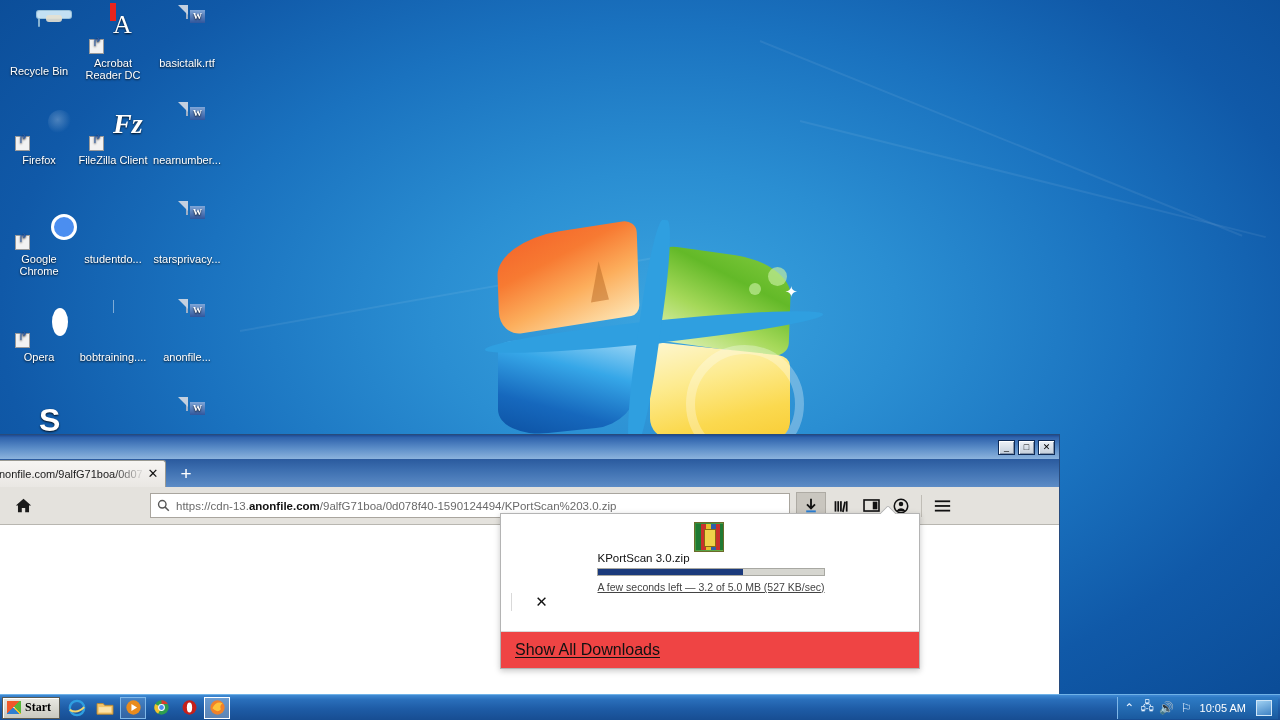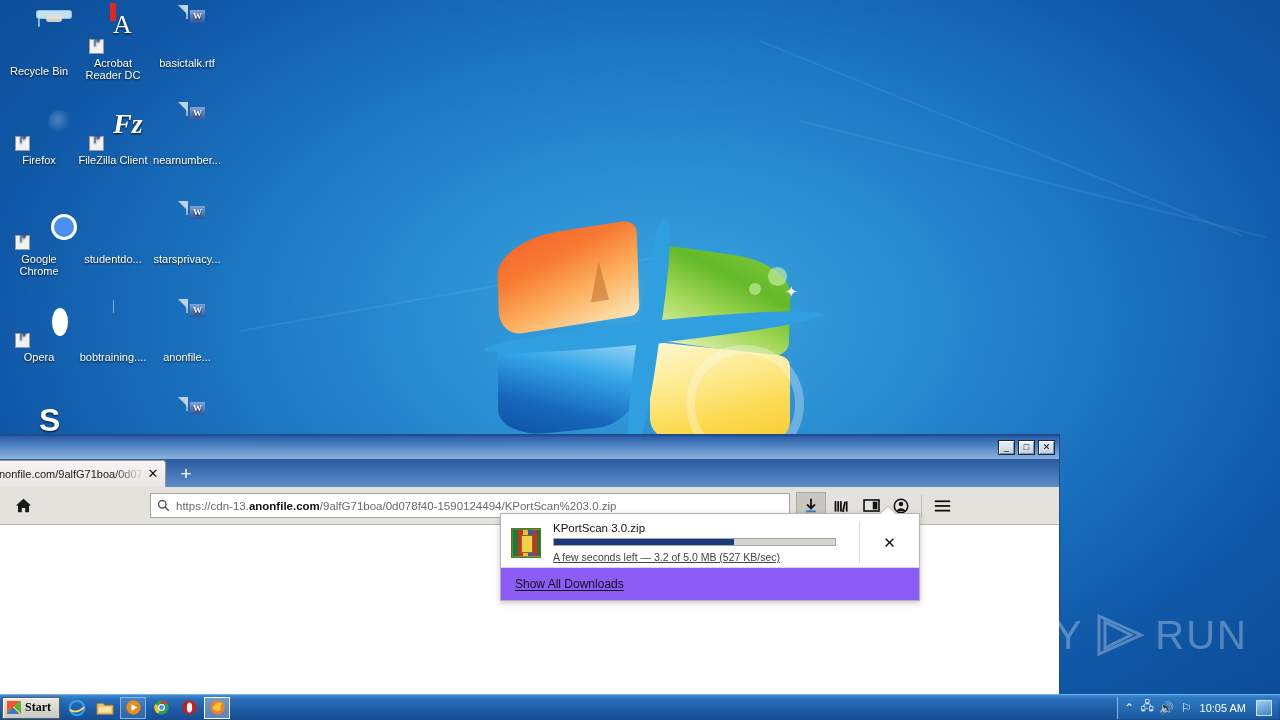--- a/index.html
+++ b/index.html
@@ -316,22 +316,22 @@
   #dl-arrow {
     position: absolute; right: 22px; top: -8px; width: 16px; height: 8px;
     overflow: hidden;
   }
   #dl-arrow::after {
     content: ""; position: absolute; left: 0; top: 2px; width: 12px; height: 12px;
     background: #fff; border: 1px solid #b4b4b4; transform: rotate(45deg);
     transform-origin: center;
   }
   #dl-item {
-    display: flex; align-items: center; padding: 8px 0 4px 10px;
-    border-bottom: 1px solid #d9d9d9; cursor: pointer;
+    display: flex; align-items: center; padding: 8px 0 20px 10px;
+    border-bottom: 1px solid #d9d9d9; cursor: pointer; flex-direction: column;
   }
   #dl-icon {
     width: 30px; height: 30px; flex: none; margin-right: 12px; position: relative;
     background: linear-gradient(135deg,#2e8b3a,#6ab04c);
     border: 1px solid #6b6b2a; overflow: hidden;
   }
   .rar-b { position: absolute; top: 1px; bottom: 1px; width: 5px; }
   #dl-body { flex: 1; padding-right: 8px; }
   #dl-name { font-size: 11.5px; color: #111; margin-bottom: 4px; }
   #dl-progress {
@@ -340,21 +340,21 @@
   }
   #dl-progress i { display: block; height: 100%; background: #1b3a7c; }
   #dl-status { font-size: 10.5px; color: #444; text-decoration: underline; }
   #dl-cancel {
     width: 60px; flex: none; text-align: center;
     border-left: 1px solid #d9d9d9; align-self: stretch;
     display: flex; align-items: center; justify-content: center;
     font-size: 15px; color: #111; cursor: pointer;
   }
   #dl-footer {
-    background: #8b5cf6; padding: 9px 14px; font-size: 12px; color: #111;
+    background: #ef4444; padding: 9px 14px; font-size: 16px; color: #111;
     cursor: pointer;
   }
   #dl-footer span { text-decoration: underline; text-underline-offset: 2px; }
 
   
   #watermark {
     position: absolute; right: 32px; top: 612px;
     display: flex; align-items: center; gap: 8px;
     color: rgba(255,255,255,0.30);
     font-size: 40px; letter-spacing: 2px;
@@ -556,28 +556,20 @@
             <i></i>
             <i></i>
             <i></i>
             <i></i>
             <i></i>
           </span></span>
     </span>
     <span class="cap"></span>
   </div>
 
-  <div id="watermark">
-    <span>ANY</span>
-    <svg width="56" height="46" viewBox="0 0 56 46">
-      <path d="M8 4 L50 23 L8 42 Z" fill="none" stroke="rgba(255,255,255,0.30)" stroke-width="3"></path>
-      <path d="M14 10 L40 23 L14 36 Z" fill="none" stroke="rgba(255,255,255,0.30)" stroke-width="3"></path>
-    </svg>
-    <span>RUN</span>
-  </div>
 
   <div id="browser">
 
     <div id="titlebar">
       <div class="winbtn">
         <span>_</span>
       </div>
       <div class="winbtn">
         <span>□</span>
       </div>

